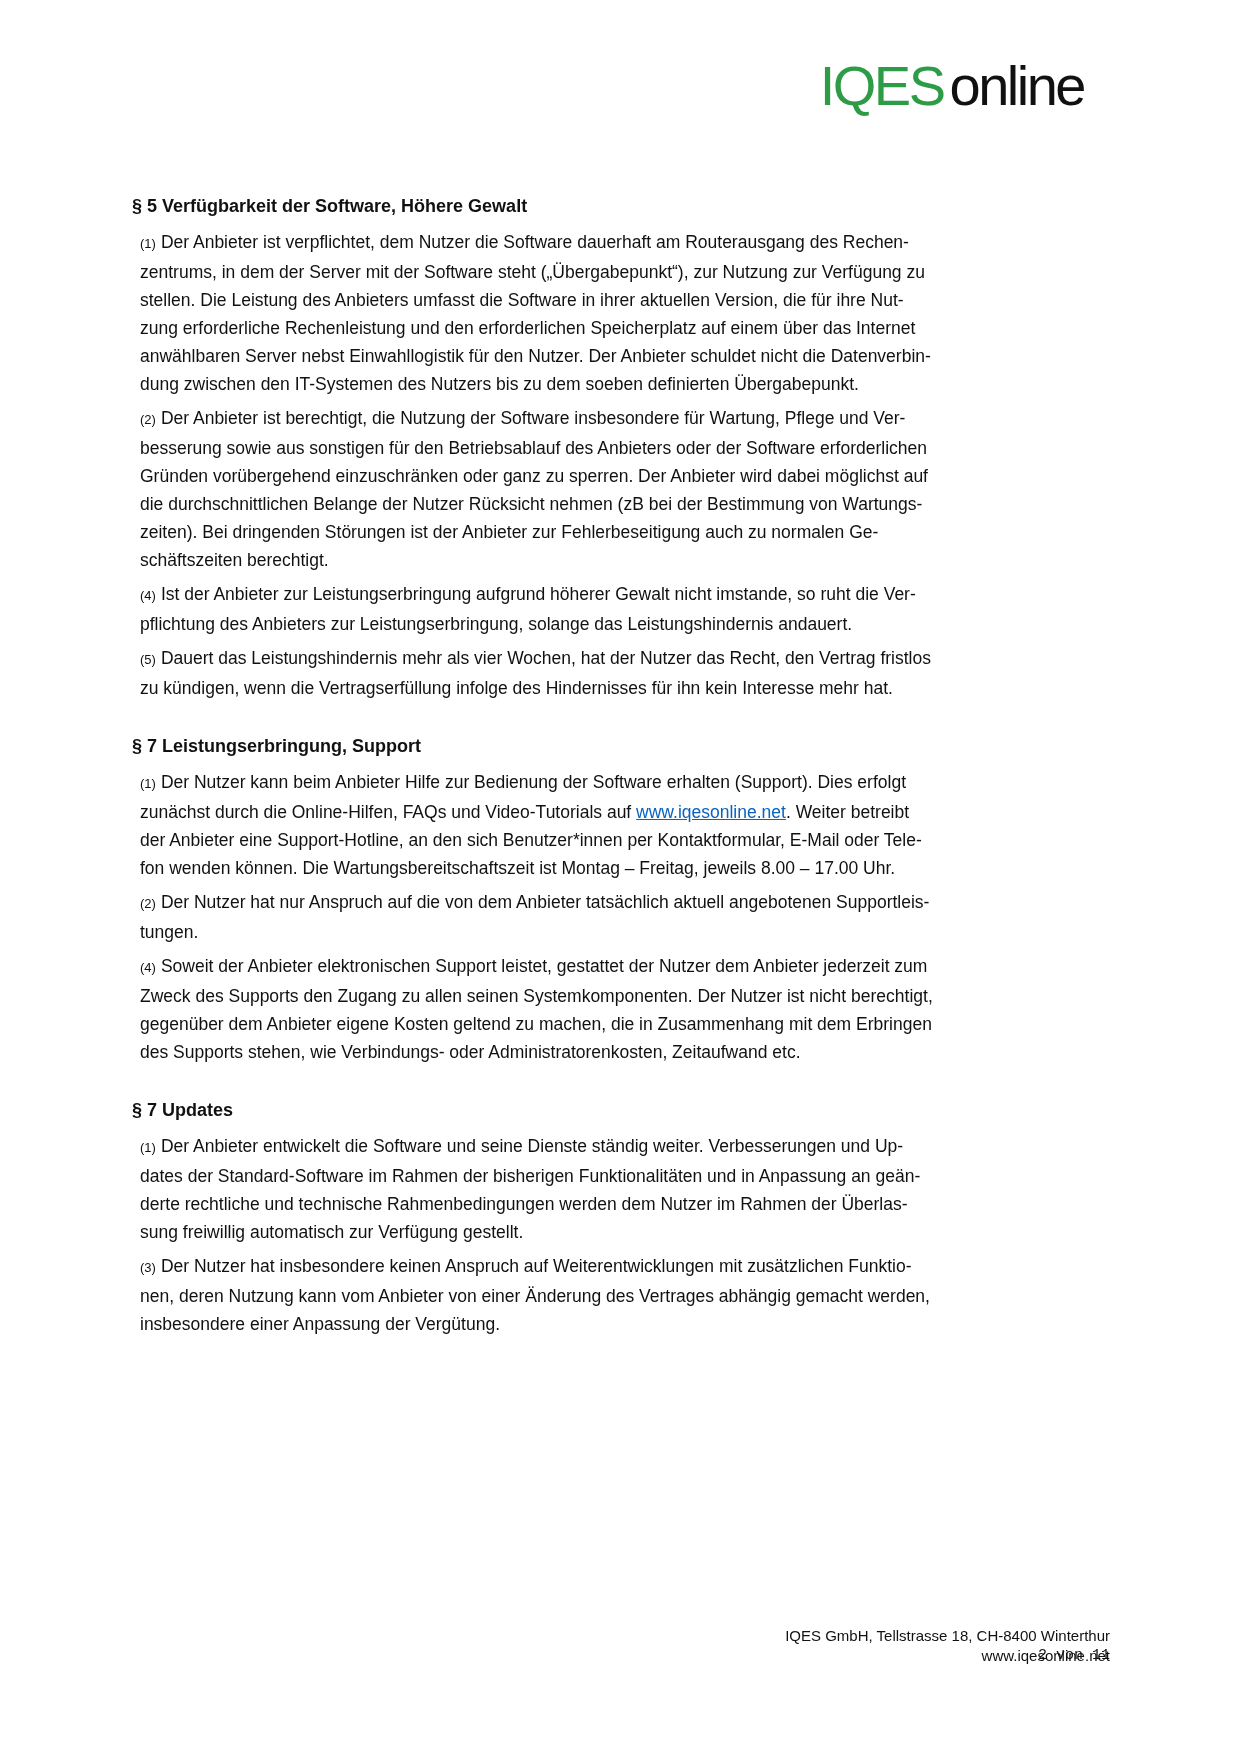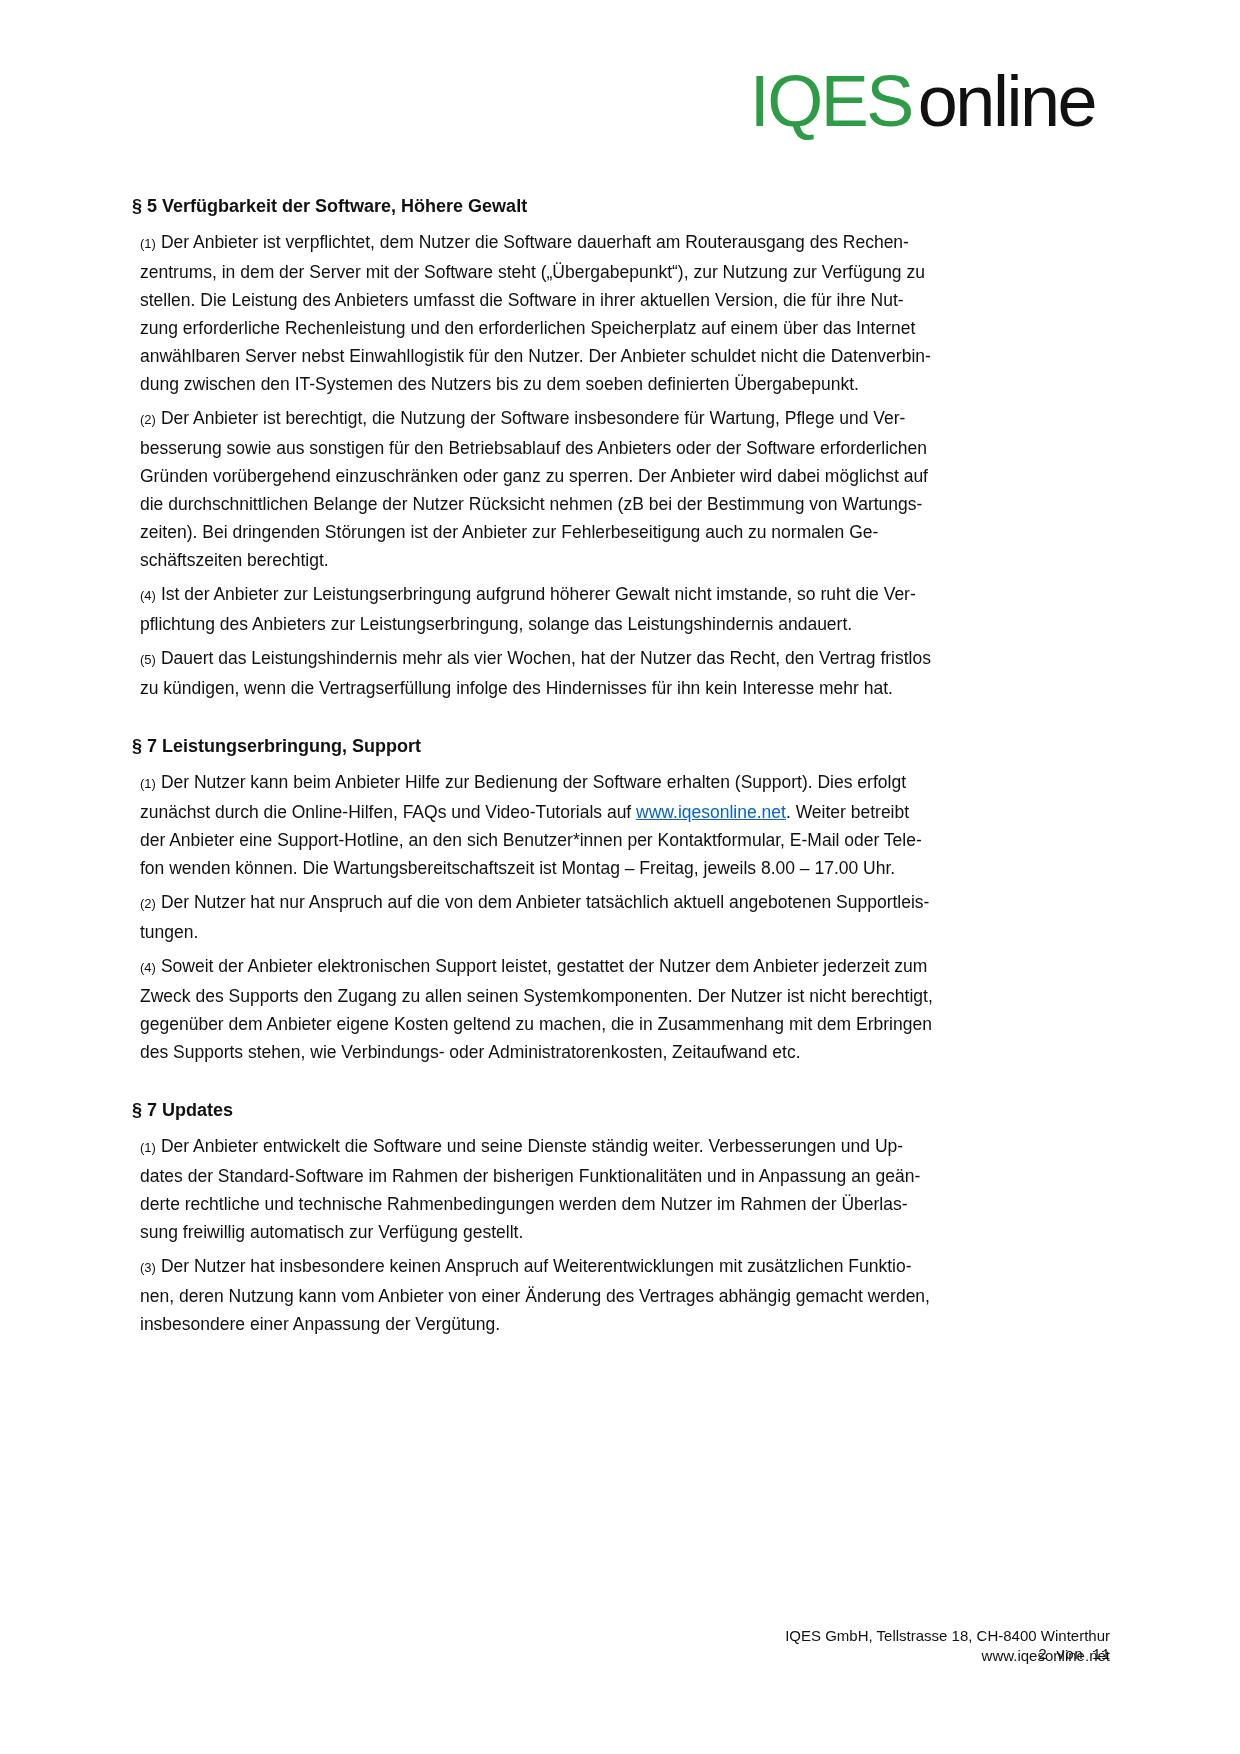--- a/index.html
+++ b/index.html
@@ -9,27 +9,26 @@
     height: 1754px;
     margin: 0 auto;
     background: #ffffff;
     font-family: "Liberation Sans", sans-serif;
     color: #111111;
     overflow: hidden;
   }
   .logo {
     position: absolute;
     top: 58px;
-    right: 145px;
-    font-size: 72px;
+    right: 156px;
+    font-size: 56px;
     line-height: 1;
     letter-spacing: -2.5px;
     white-space: nowrap;
     font-weight: 400;
-    margin-top: 7px;
   }
   .logo .logo-online { color: #111111; margin-left: 6px; }
   .content {
     position: absolute;
     left: 132px;
     top: 180px;
     width: 1005px;
   }
   .heading {
     font-size: 18px;

